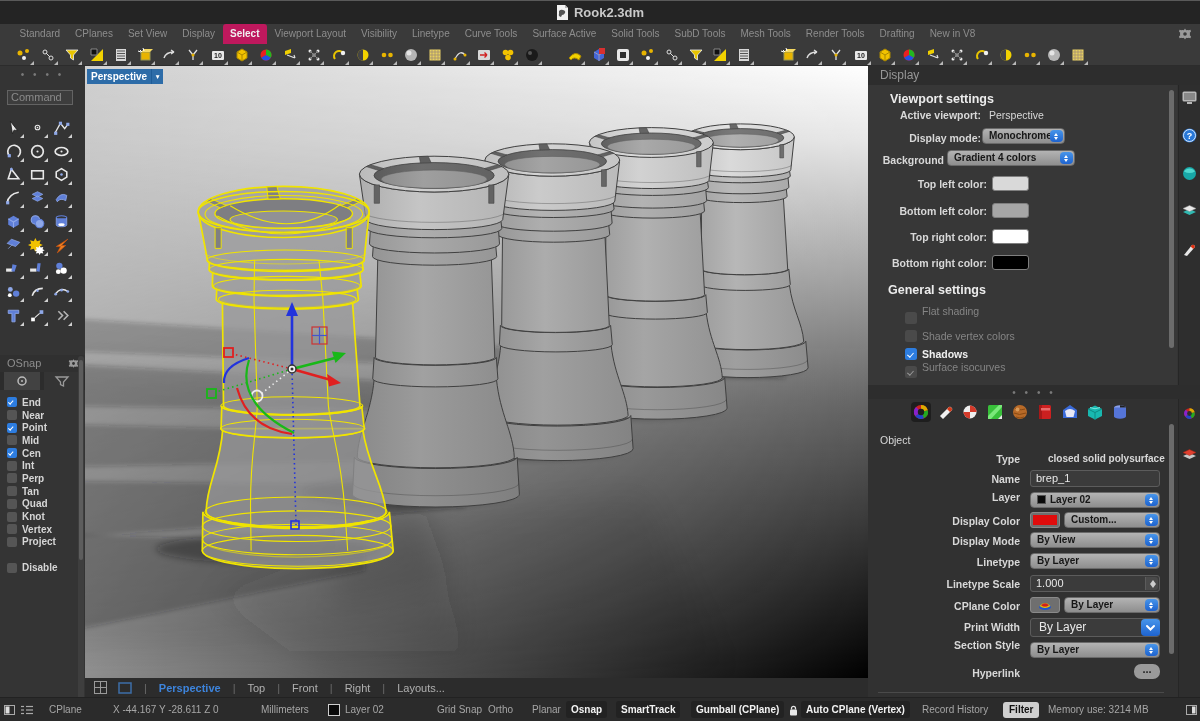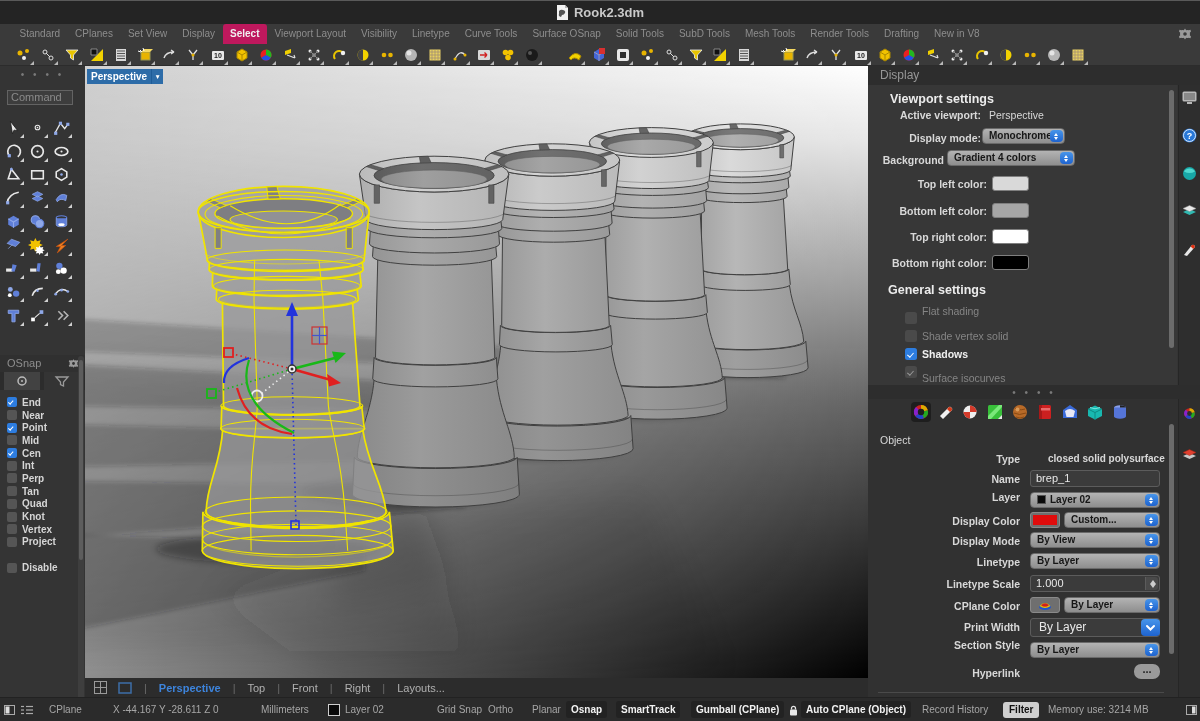--- a/index.html
+++ b/index.html
@@ -111,21 +111,21 @@
     <div class="tabs">
       <span class="tab">Standard</span>
         <span class="tab">CPlanes</span>
         <span class="tab">Set View</span>
         <span class="tab">Display</span>
         <span class="tab active">Select</span>
         <span class="tab">Viewport Layout</span>
         <span class="tab">Visibility</span>
         <span class="tab">Linetype</span>
         <span class="tab">Curve Tools</span>
-        <span class="tab">Surface OSnap</span>
+        <span class="tab">Surface Active</span>
         <span class="tab">Solid Tools</span>
         <span class="tab">SubD Tools</span>
         <span class="tab">Mesh Tools</span>
         <span class="tab">Render Tools</span>
         <span class="tab">Drafting</span>
         <span class="tab">New in V8</span>
     </div>
     <svg class="abs" style="right:8px;top:3px" width="14" height="14" viewBox="0 0 14 14">
         <path d="M7 1.5 L8.2 3.2 A4 4 0 0 1 10.8 3.2 L12.5 2.8 L13 4.5 L11.8 5.8 A4 4 0 0 1 11.8 8.2 L13 9.5 L12.5 11.2 L10.8 10.8 A4 4 0 0 1 8.2 10.8 L7 12.5 L5.8 10.8 A4 4 0 0 1 3.2 10.8 L1.5 11.2 L1 9.5 L2.2 8.2 A4 4 0 0 1 2.2 5.8 L1 4.5 L1.5 2.8 L3.2 3.2 A4 4 0 0 1 5.8 3.2 Z" fill="#9a9a9a"></path>
         <circle cx="7" cy="7" r="1.8" fill="#3a3a3a"></circle>
@@ -1093,25 +1093,25 @@
       <div class="lbl" style="right:190px;top:120px">Bottom left color:</div>
       <div class="swatch" style="left:124px;top:118px;background:#a6a6a6"></div>
       <div class="lbl" style="right:190px;top:146px">Top right color:</div>
       <div class="swatch" style="left:124px;top:144px;background:#ffffff"></div>
       <div class="lbl" style="right:190px;top:172px">Bottom right color:</div>
       <div class="swatch" style="left:124px;top:170px;background:#000000"></div>
       <div class="shdr abs" style="left:20px;top:198px">General settings</div>
       <div class="pcb" style="left:37px;top:227px"></div>
         <div class="val" style="left:54px;top:220px;color:#858585">Flat shading</div>
       <div class="pcb" style="left:37px;top:245px"></div>
-        <div class="val" style="left:54px;top:245px;color:#858585">Shade vertex solid</div>
+        <div class="val" style="left:54px;top:245px;color:#858585">Shade vertex colors</div>
       <div class="pcb on" style="left:37px;top:263px"></div>
         <div class="val" style="left:54px;top:263px;font-weight:bold;color:#f0f0f0">Shadows</div>
       <div class="pcb dis" style="left:37px;top:281px"></div>
-        <div class="val" style="left:54px;top:287px;color:#858585">Surface isocurves</div>
+        <div class="val" style="left:54px;top:276px;color:#858585">Surface isocurves</div>
       <div id="dscroll"></div>
     </div>
     <div id="ddots">
         <div class="dots" style="margin-top:2px">•&nbsp;•&nbsp;•&nbsp;•</div>
       </div>
 
     <div id="pbody">
       <div id="proprow">
         <div class="pico sel" style="left:43px"><svg width="20" height="20" viewBox="0 0 20 20">
               <circle cx="10" cy="10" r="7" fill="#cc2222"></circle>
@@ -1229,21 +1229,21 @@
     <span class="it" style="left:437px">Grid Snap</span>
     <span class="it" style="left:488px">Ortho</span>
     <span class="it" style="left:532px">Planar</span>
     <span class="it bold" style="left:566px">Osnap</span>
     <span class="it bold" style="left:616px">SmartTrack</span>
     <span class="it bold" style="left:691px">Gumball (CPlane)</span>
     <svg class="abs" style="left:789px;top:7px" width="9" height="11" viewBox="0 0 9 11">
         <rect x="1" y="4.5" width="7" height="6" rx="1" fill="#e8e8e8"></rect>
         <path d="M2.5 4.5 v-1.2 a2 2 0 0 1 4 0 v1.2" fill="none" stroke="#e8e8e8" stroke-width="1.3"></path>
       </svg>
-    <span class="it bold" style="left:801px">Auto CPlane (Object)</span>
+    <span class="it bold" style="left:801px">Auto CPlane (Vertex)</span>
     <span class="it" style="left:922px">Record History</span>
     <span class="it filter" style="left:1003px">Filter</span>
     <span class="it" style="left:1048px">Memory use: 3214 MB</span>
     <svg class="abs" style="left:1186px;top:7px" width="11" height="10" viewBox="0 0 11 10">
         <rect x="0.5" y="0.5" width="10" height="9" fill="none" stroke="#aaa"></rect>
         <rect x="6" y="1.5" width="3.5" height="7" fill="#ddd"></rect>
       </svg>
   </div>
 
 </div>

